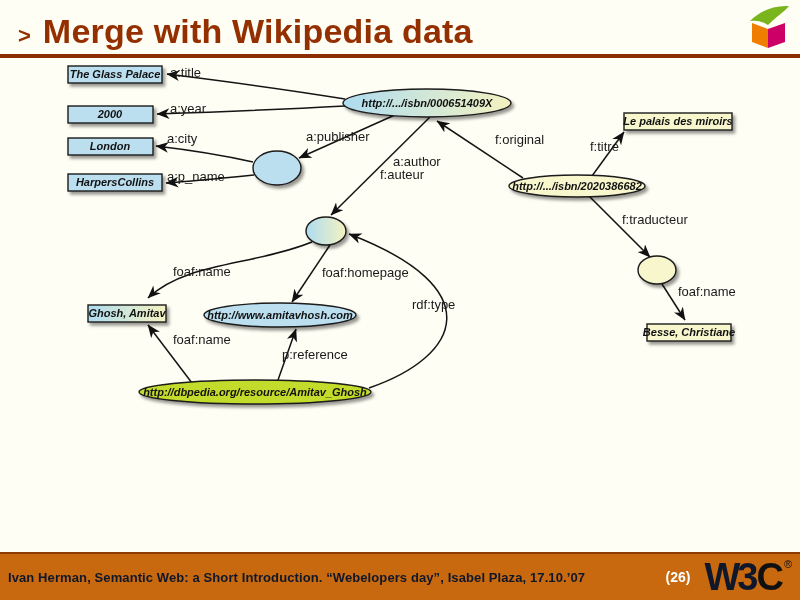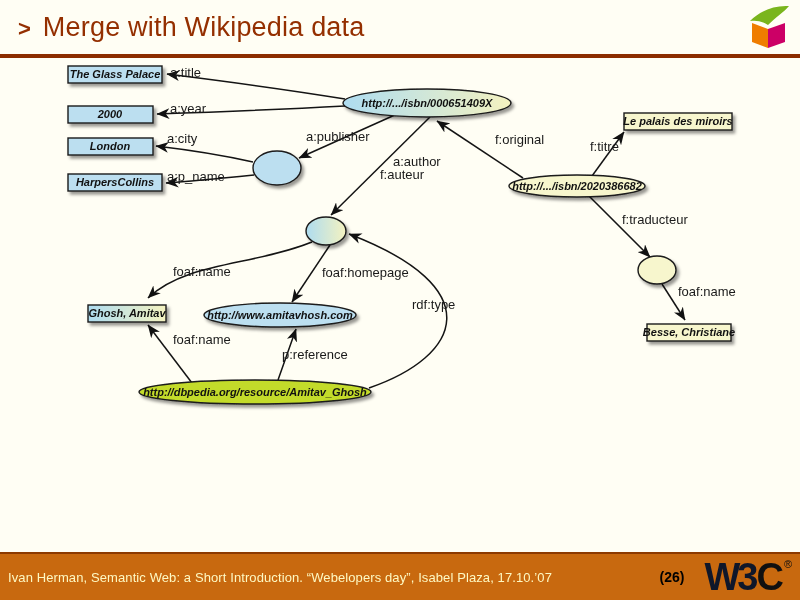--- a/index.html
+++ b/index.html
@@ -3,41 +3,41 @@
 <meta charset="utf-8">
 <style>
   html,body{margin:0;padding:0;background:#888;}
   .slide{
     position:relative;width:800px;height:600px;overflow:hidden;
     background:#FFFEF4;font-family:"Liberation Sans",sans-serif;
   }
   
   .title-row{position:absolute;top:12px;left:18px;display:flex;align-items:baseline;gap:12px;color:#942F00;}
   .title-marker{font-size:22px;font-weight:bold;}
-  .page-title{font-size:27px;font-weight:normal;letter-spacing:0.2px;}
+  .page-title{font-size:34px;font-weight:bold;letter-spacing:0.2px;}
   .rule{position:absolute;top:54px;left:0;width:800px;height:4px;background:#8C2D00;}
   .cube-wrap{position:absolute;top:3px;right:8px;width:48px;height:48px;}
   
   .diagram{position:absolute;top:58px;left:0;}
   .node-rect{stroke:#1a1a1a;stroke-width:1.4;}
   .fill-blue{fill:#BCDFF0;}
   .fill-yellow{fill:#F7F6CD;}
   .fill-green{fill:#C3DB2A;}
   .fill-grad{fill:url(#gradBY);}
   .node-label{font:italic bold 11px "Liberation Sans",sans-serif;fill:#111;text-anchor:middle;}
   .edge{fill:none;stroke:#141414;stroke-width:1.5;}
   .edge-label{font:13px "Liberation Sans",sans-serif;fill:#1a1a1a;}
   
   .footer{
     position:absolute;left:0;bottom:0;width:800px;height:48px;background:#C8690F;
     border-top:2px solid #8C3A00;box-sizing:border-box;
     display:flex;align-items:center;padding:0 8px;gap:14px;
   }
-  .credit{flex:1;color:#fef9c3;font-weight:normal;font-size:13px;letter-spacing:0.1px;}
-  .page-num{color:#000000;font-weight:bold;font-size:14px;margin-right:6px;}
+  .credit{flex:1;color:#0f172a;font-weight:bold;font-size:13px;letter-spacing:0.1px;}
+  .page-num{color:#ffffff;font-weight:bold;font-size:14px;}
   .w3c-logo{display:flex;align-items:flex-start;line-height:1;user-select:none;}
   .w3c-w3{font-size:38px;font-weight:bold;color:#0f172a;letter-spacing:-3px;font-family:"Liberation Sans",sans-serif;}
   .w3c-c{font-size:38px;font-weight:bold;color:#101010;margin-left:1px;font-family:"Liberation Sans",sans-serif;}
   .w3c-reg{font-size:11px;color:#101010;margin-top:1px;}
 </style>
 </head>
 <body>
 
 <div class="slide">
 

